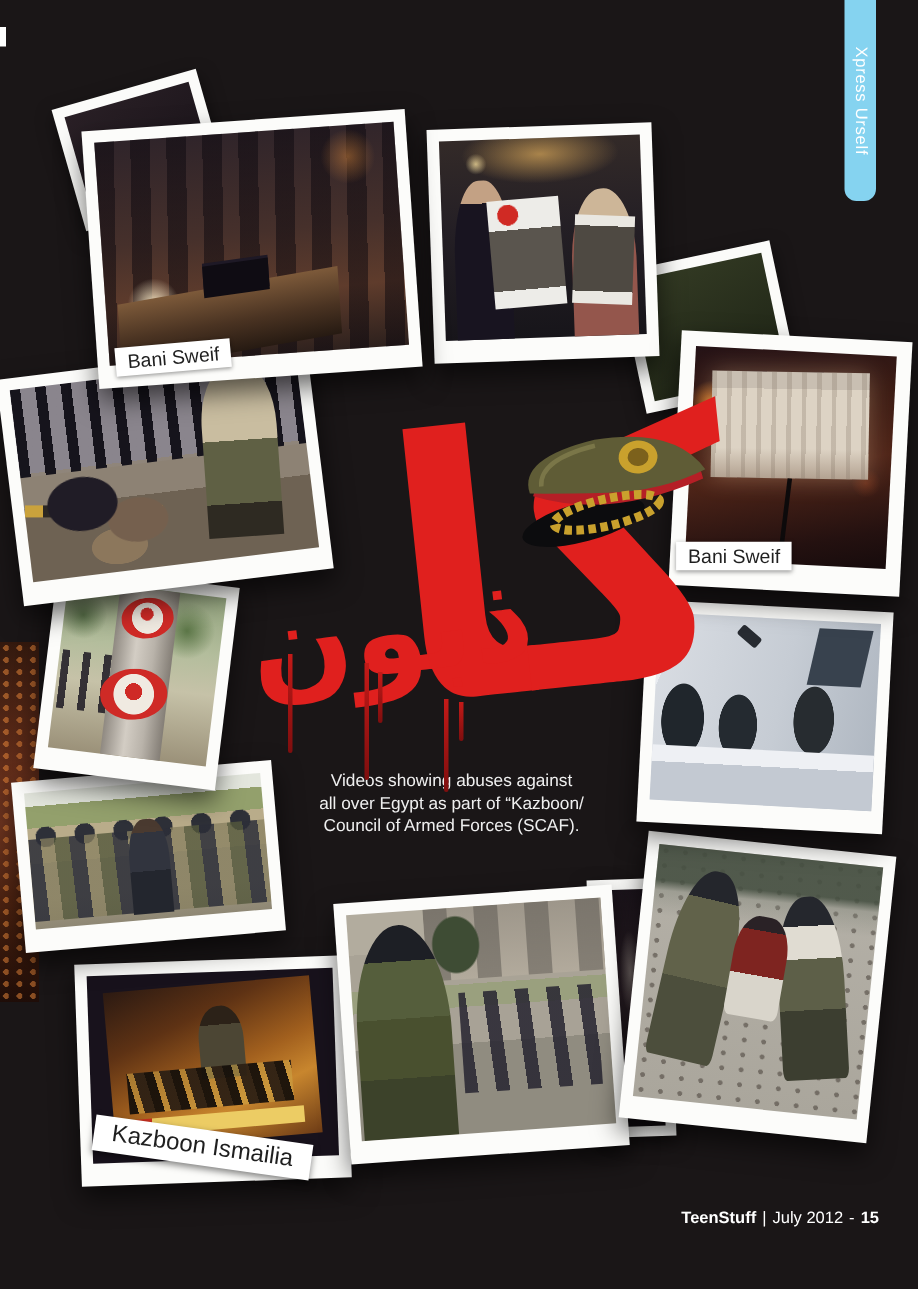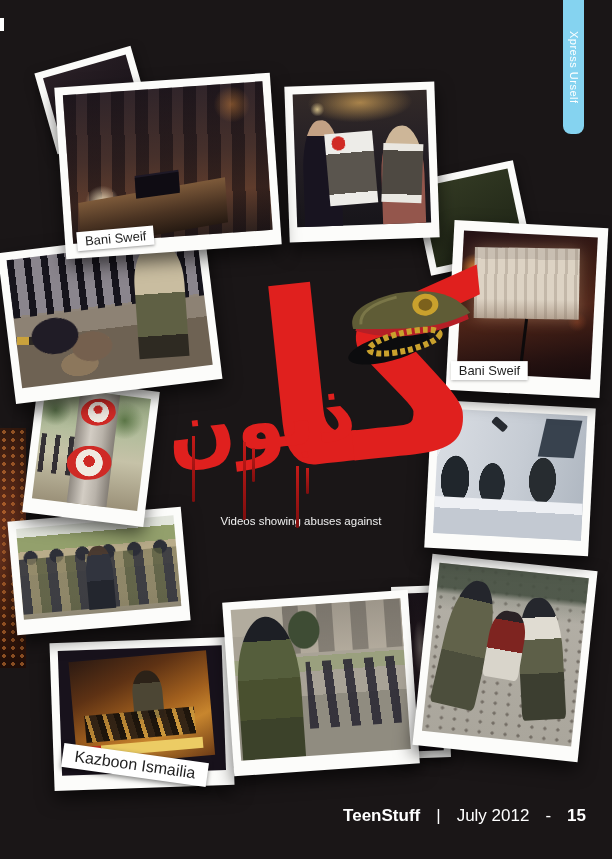--- a/index.html
+++ b/index.html
@@ -182,21 +182,21 @@
   .d3{left:252px;top:448px;height:34px;}
   .d4{left:296px;top:466px;height:62px;}
   .d5{left:306px;top:468px;height:26px;}
 
   
   .intro{position:absolute;left:186px;top:514px;width:230px;text-align:center;color:#efefef;
          font-size:11.5px;line-height:14.8px;z-index:2;}
   .intro span{display:block;}
 
   
-  .footer{position:absolute;right:26px;top:806px;display:flex;gap:16px;color:#fff;font-size:17px;
+  .footer{position:absolute;right:26px;top:806px;display:flex;gap:4px;color:#fff;font-size:11px;
           align-items:flex-end;z-index:2;}
   .footer .b{font-weight:bold;}
 </style>
 </head>
 <body>
 
 <div class="page">
 
   <div class="side-tab">
     <span>Xpress Urself</span>
@@ -321,20 +321,22 @@
       <path d="M12 40 Q6 16 58 8 Q112 4 130 34 Q100 46 64 44 Q32 42 12 40 Z" fill="#5f5c36"></path>
       <path d="M20 36 Q20 18 58 12" stroke="#7a7648" stroke-width="3" fill="none"></path>
       <ellipse cx="62" cy="57" rx="36" ry="9" fill="none" stroke="#c9a12d" stroke-width="6" stroke-dasharray="5 3" transform="rotate(-8 62 57)"></ellipse>
       <ellipse cx="86" cy="22" rx="13" ry="11" fill="#c9a12d"></ellipse>
       <ellipse cx="86" cy="22" rx="7" ry="6" fill="#7c611c"></ellipse>
     </svg>
   </div>
 
   <div class="intro">
     <span>Videos showing abuses against</span>
+    <span>all over Egypt as part of “Kazboon/</span>
+    <span>Council of Armed Forces (SCAF).</span>
   </div>
 
   <div class="footer">
     <span class="b">TeenStuff</span>
     <span>|</span>
     <span>July 2012</span>
     <span>-</span>
     <span class="b">15</span>
   </div>
 

